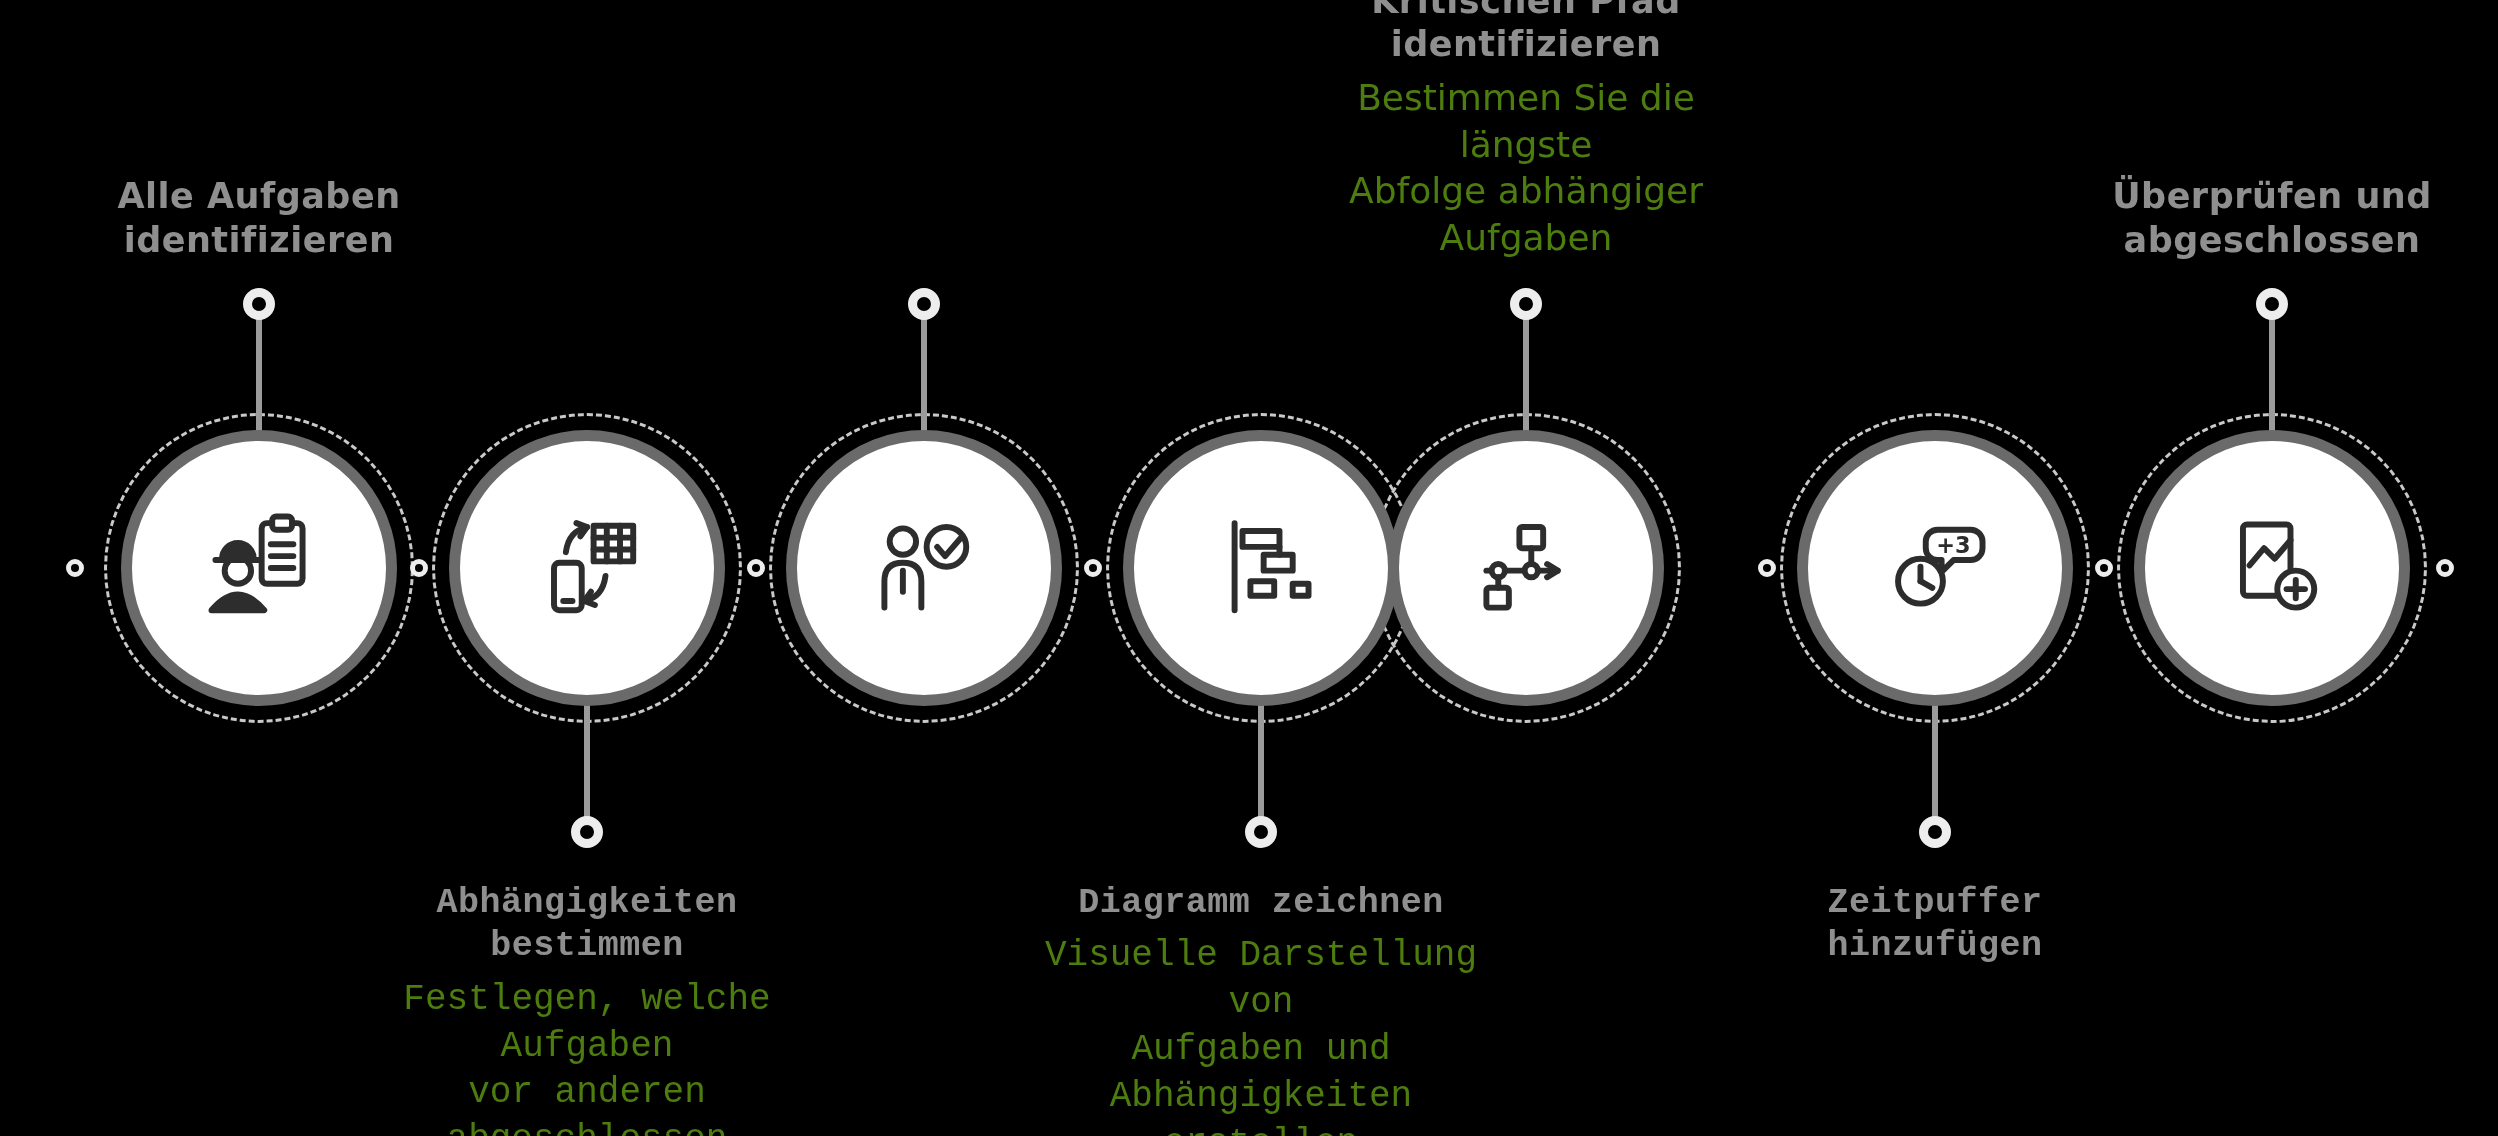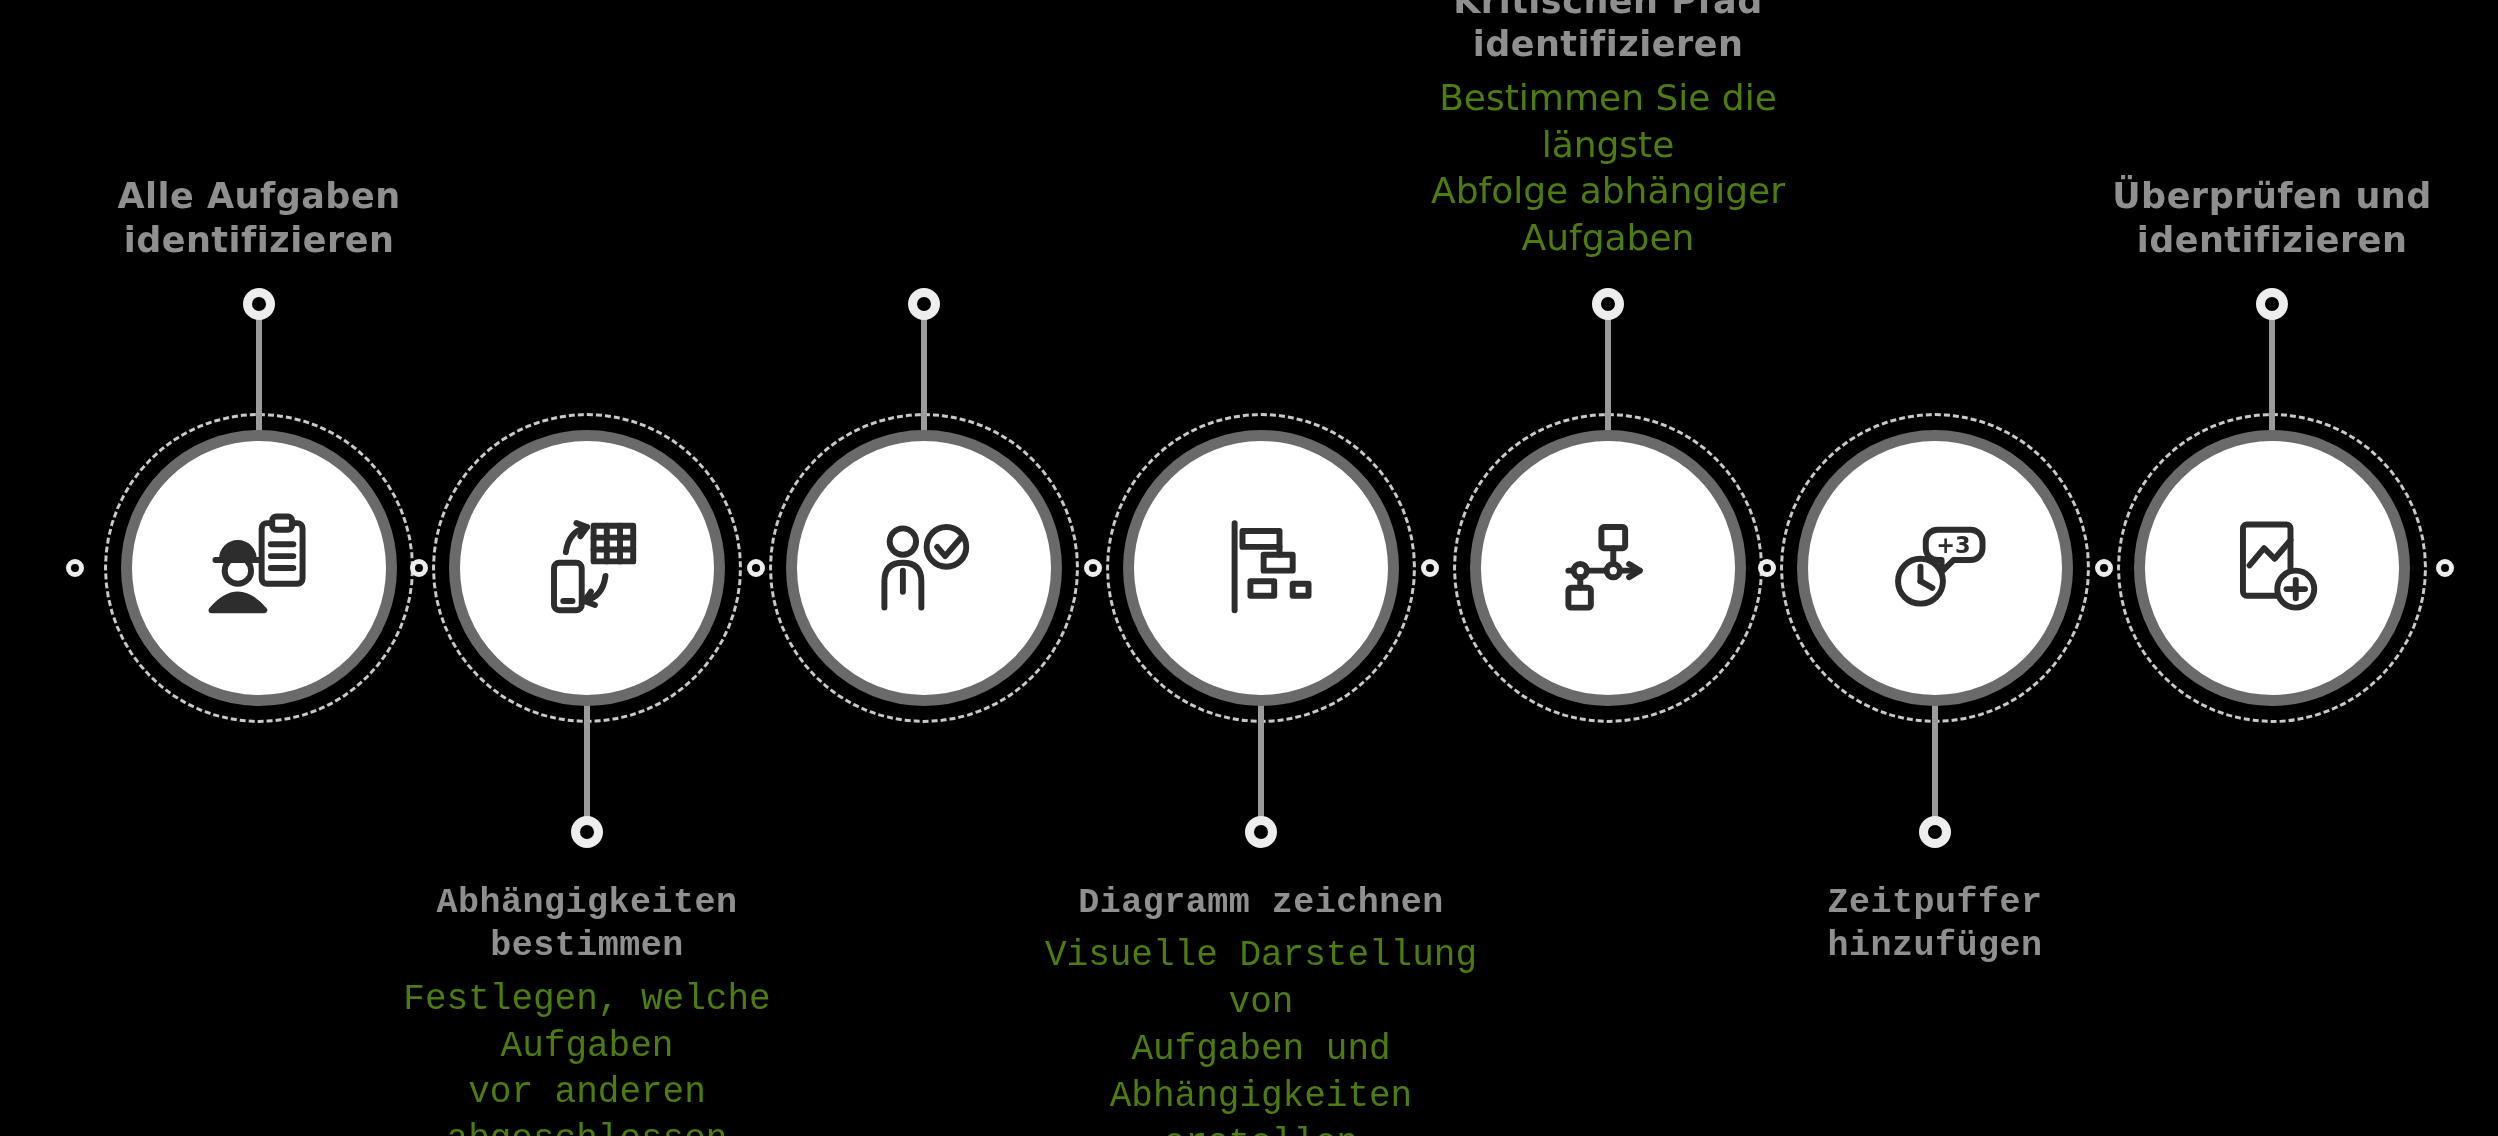--- a/index.html
+++ b/index.html
@@ -160,21 +160,21 @@
           <rect x="36" y="22" width="28" height="12"></rect>
           <line x1="64" y1="34" x2="64" y2="40"></line>
           <rect x="52" y="40" width="22" height="12"></rect>
           <rect x="42" y="60" width="18" height="11"></rect>
           <rect x="74" y="62" width="12" height="9"></rect>
         </g>
       </svg>
     </div>
   </div>
 
-  <div class="step top" style="left:1448px">
+  <div class="step top" style="left:1366px">
     <div class="text-block">
       <div class="step-title">Kritischen Pfad
 identifizieren</div>
       <div class="step-desc">Bestimmen Sie die längste
 Abfolge abhängiger
 Aufgaben</div>
     </div>
     <div class="connector"></div>
     <div class="dot"></div>
     <div class="dashed-ring"></div>
@@ -211,21 +211,21 @@
           <path d="M52 21 h25 a9 9 0 0 1 9 9 v5 a9 9 0 0 1 -9 9 h-13 l-9 9 v-9 h-3 a9 9 0 0 1 -9 -9 v-5 a9 9 0 0 1 9 -9 z" fill="#ffffff"></path>
           <text x="64" y="39" text-anchor="middle" font-size="17" font-weight="bold" fill="#2d2d2d" stroke="none">+3</text>
         </g>
       </svg>
     </div>
   </div>
 
   <div class="step top" style="left:2112px">
     <div class="text-block">
       <div class="step-title">Überprüfen und
-identifizieren</div>
+abgeschlossen</div>
     </div>
     <div class="connector"></div>
     <div class="dot"></div>
     <div class="dashed-ring"></div>
     <div class="circle">
       <svg viewBox="0 0 100 100" width="132" height="132">
         <g fill="none" stroke="#2d2d2d" stroke-width="4.5" stroke-linecap="round" stroke-linejoin="round">
           <rect x="28" y="17" width="36" height="54" rx="3"></rect>
           <path d="M33 48 l11 -13 l8 8 l12 -14"></path>
           <circle cx="68" cy="66" r="14" fill="#ffffff"></circle>

